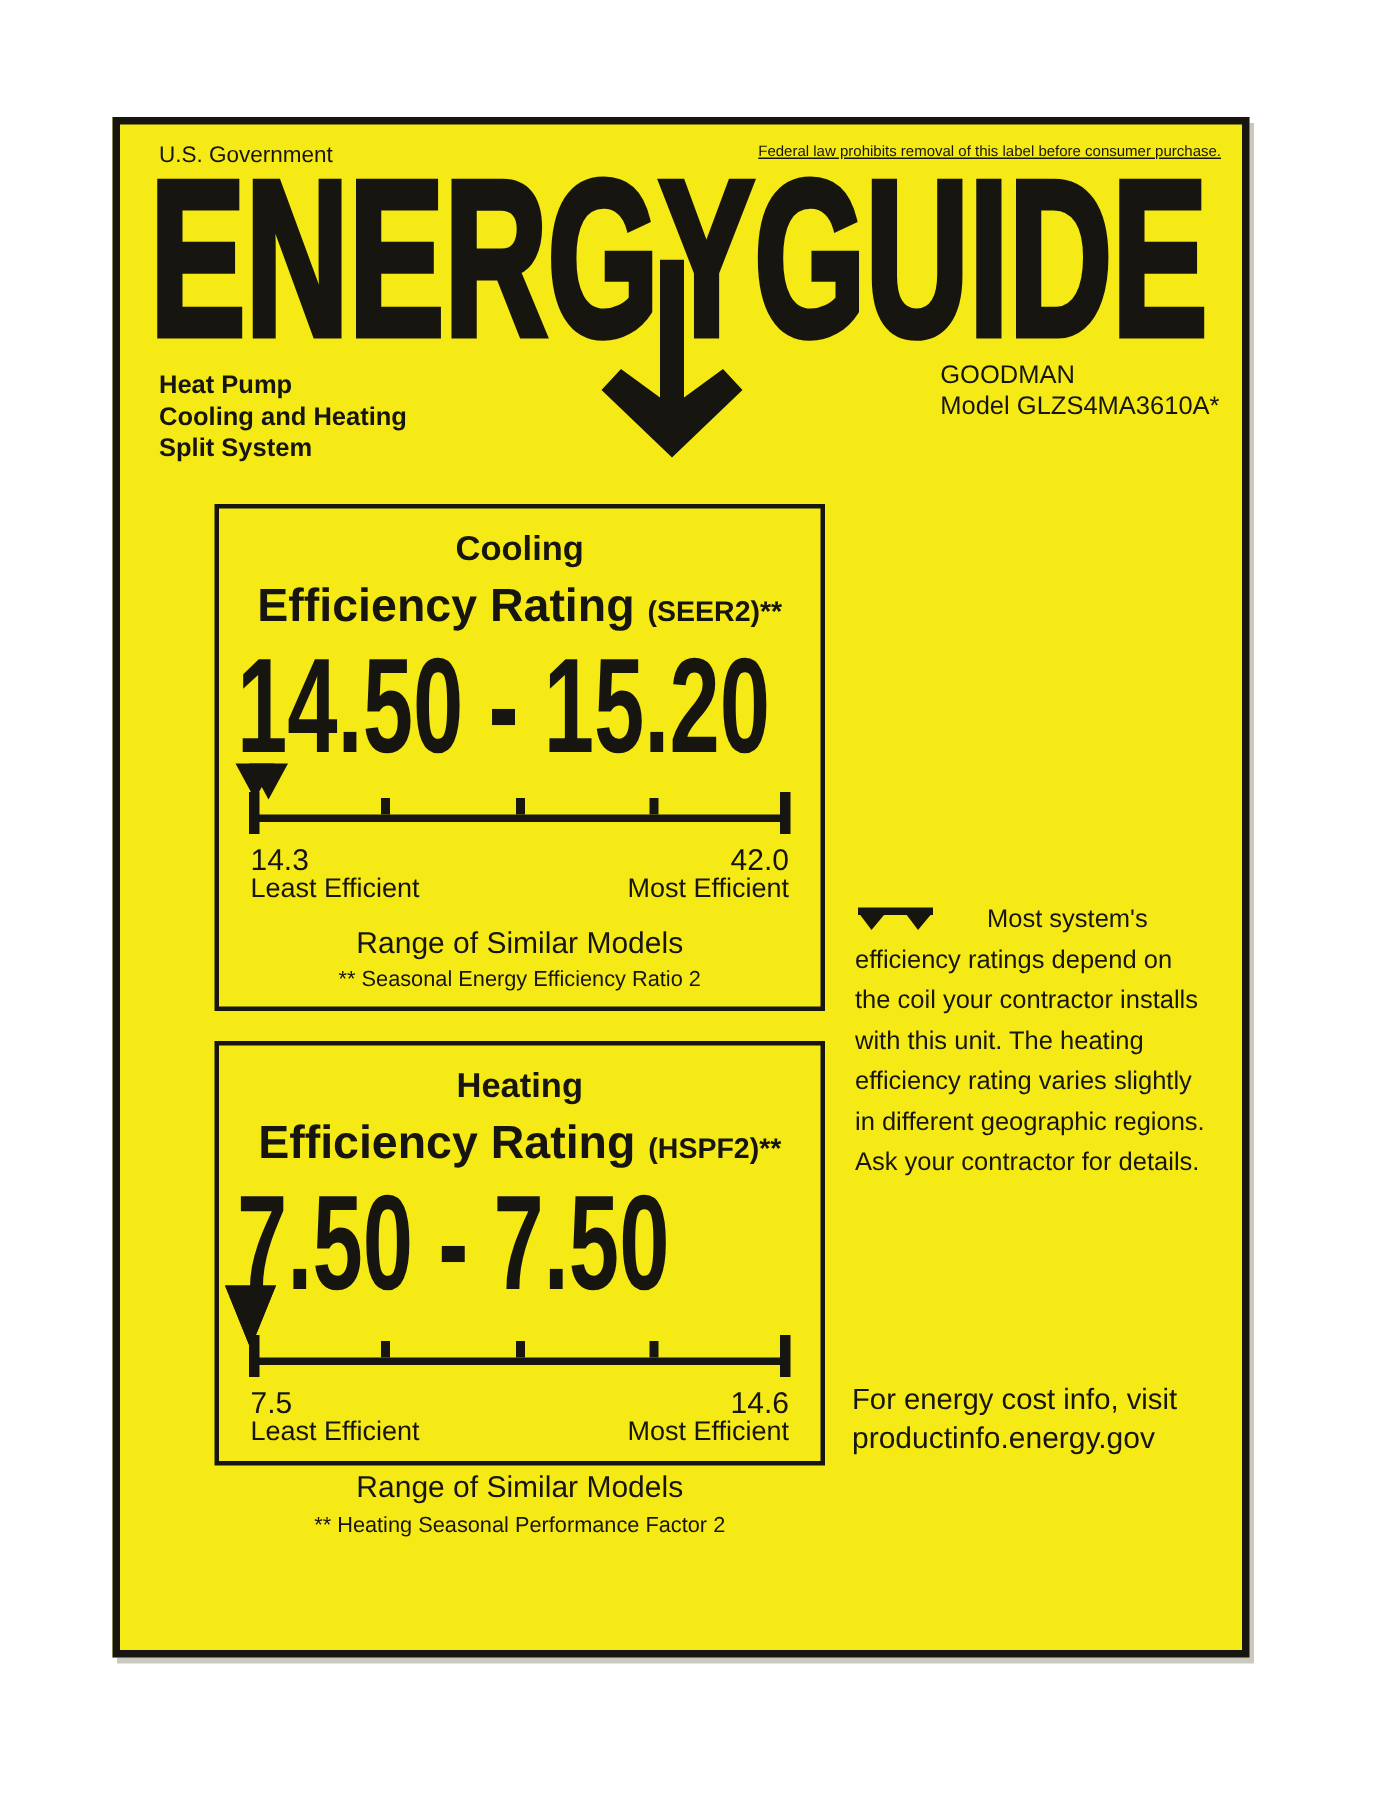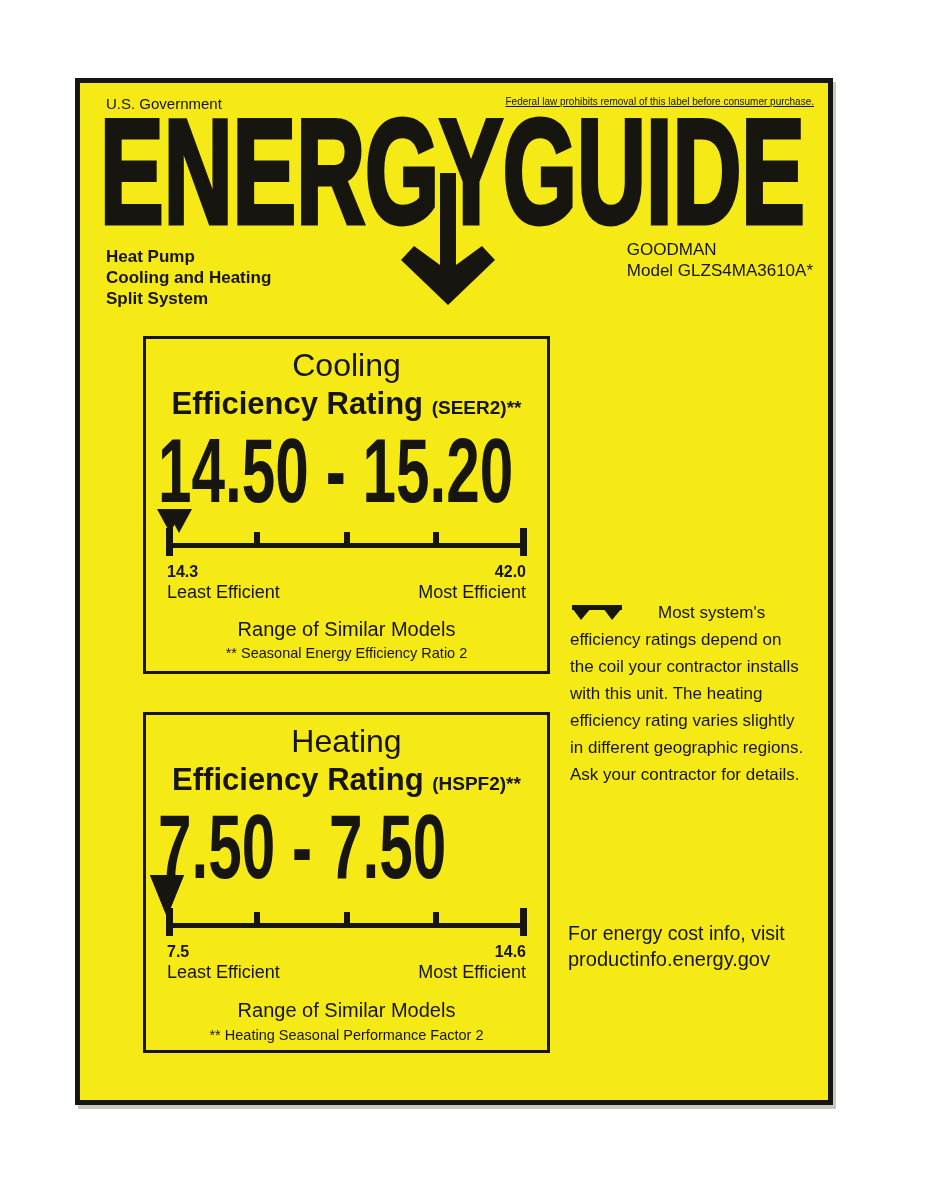--- a/index.html
+++ b/index.html
@@ -9,39 +9,39 @@
          border:5px solid var(--ink,#171510);box-sizing:border-box;box-shadow:3px 4px 0 rgba(70,60,20,.28);}
   .abs{position:absolute;}
   .gov{left:26px;top:12px;font-size:15px;}
   .federal{right:14px;top:13px;font-size:10px;white-space:nowrap;text-decoration:underline;}
   .logo{left:20px;top:33px;width:708px;height:112px;color:var(--ink,#171510);}
   .arrow{left:318px;top:90px;color:var(--ink,#171510);}
   .product{left:26px;top:163px;font-weight:bold;font-size:17px;line-height:21px;}
   .brand{right:15px;top:156px;font-weight:normal;font-size:17px;line-height:21px;}
   .box{left:63px;width:407px;border:3px solid var(--ink,#171510);box-sizing:border-box;text-align:center;}
   #cooling-box{top:253px;height:338px;}
-  #heating-box{top:611px;height:341px;margin-top:18px;}
-  .box-title{position:absolute;left:0;right:0;top:8px;font-size:32px;font-weight:normal;line-height:36px;}
+  #heating-box{top:611px;height:283px;}
+  .box-title{position:absolute;left:0;right:0;top:8px;font-size:23px;font-weight:bold;line-height:36px;}
   .box-subtitle{position:absolute;left:0;right:0;top:46px;font-size:31px;font-weight:bold;line-height:38px;white-space:nowrap;}
   .box-subtitle .suffix{font-size:19px;}
   .range-value{position:absolute;left:12px;top:84px;font-size:90px;font-weight:bold;line-height:96px;
                white-space:nowrap;transform:scale(0.67,1);transform-origin:0 0;}
   .scale{position:absolute;left:21px;right:21px;top:198px;height:16px;}
   #heating-box .scale{top:202px;}
   .scale-line{position:absolute;left:0;right:0;top:6px;height:5px;background:var(--ink,#171510);}
   .tick-end{position:absolute;width:7px;top:-9px;height:28px;background:var(--ink,#171510);}
   .tick-end.left{left:-1px;}.tick-end.right{right:-1px;}
   .tick-mid{position:absolute;width:6px;top:-5px;height:11px;background:var(--ink,#171510);}
   .t25{left:calc(25% - 3px);}.t50{left:calc(50% - 3px);}.t75{left:calc(75% - 3px);}
   .marker{position:absolute;width:0;height:0;}
   .marker-sm{border-left:13px solid transparent;border-right:13px solid transparent;
              border-top:24px solid var(--ink,#171510);top:-28px;}
   .marker-lg{border-left:17px solid transparent;border-right:17px solid transparent;
              border-top:42px solid var(--ink,#171510);top:-42px;}
-  .num{position:absolute;top:224px;font-size:16px;font-weight:bold;}
+  .num{position:absolute;top:224px;font-size:20px;font-weight:normal;}
   .eff{position:absolute;top:243px;font-size:18px;}
   .min-num,.min-eff{left:21px;text-align:left;}
   .max-num,.max-eff{right:21px;text-align:right;}
   #heating-box .num{top:228px;}#heating-box .eff{top:247px;}
   .range-caption{position:absolute;left:0;right:0;top:279px;font-size:20px;}
   .box-footnote{position:absolute;left:0;right:0;top:306px;font-size:14.5px;}
   #heating-box .range-caption{top:284px;}
   #heating-box .box-footnote{top:312px;}
   .note{position:absolute;left:490px;top:516px;width:262px;font-size:17px;line-height:27px;}
   .note-line{white-space:nowrap;}

